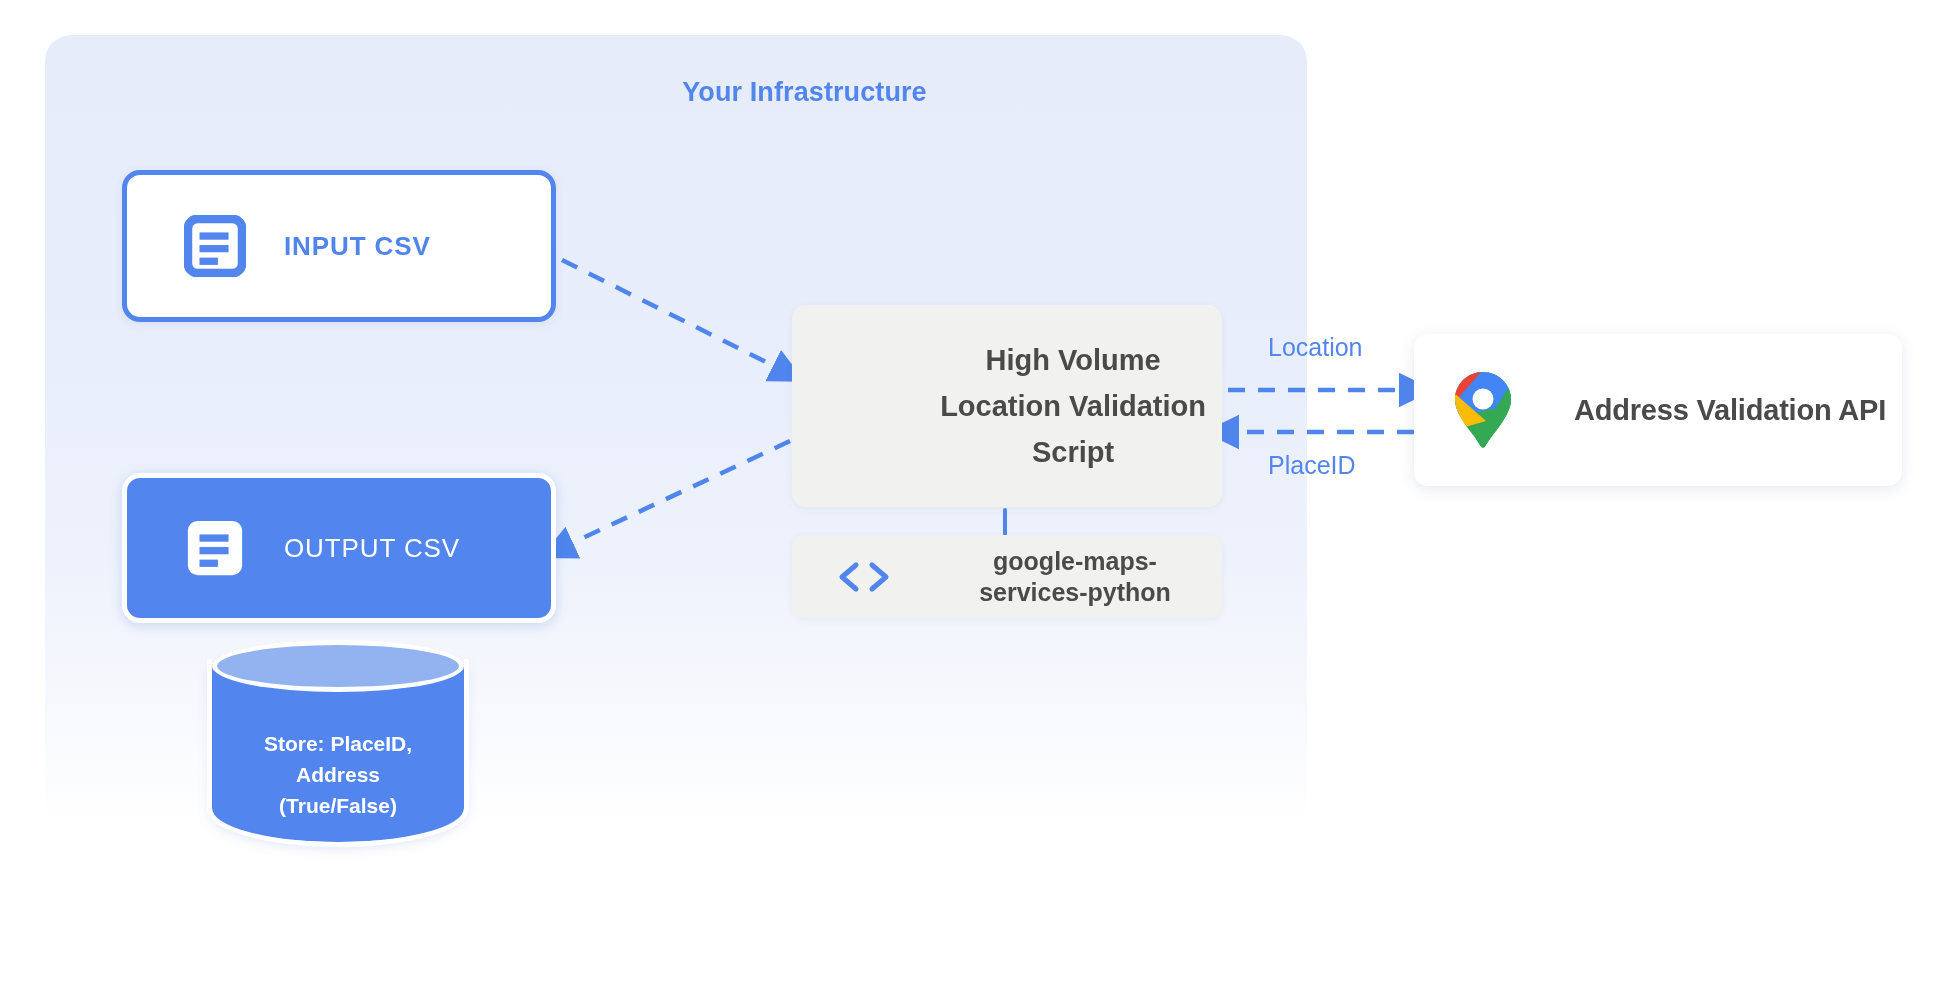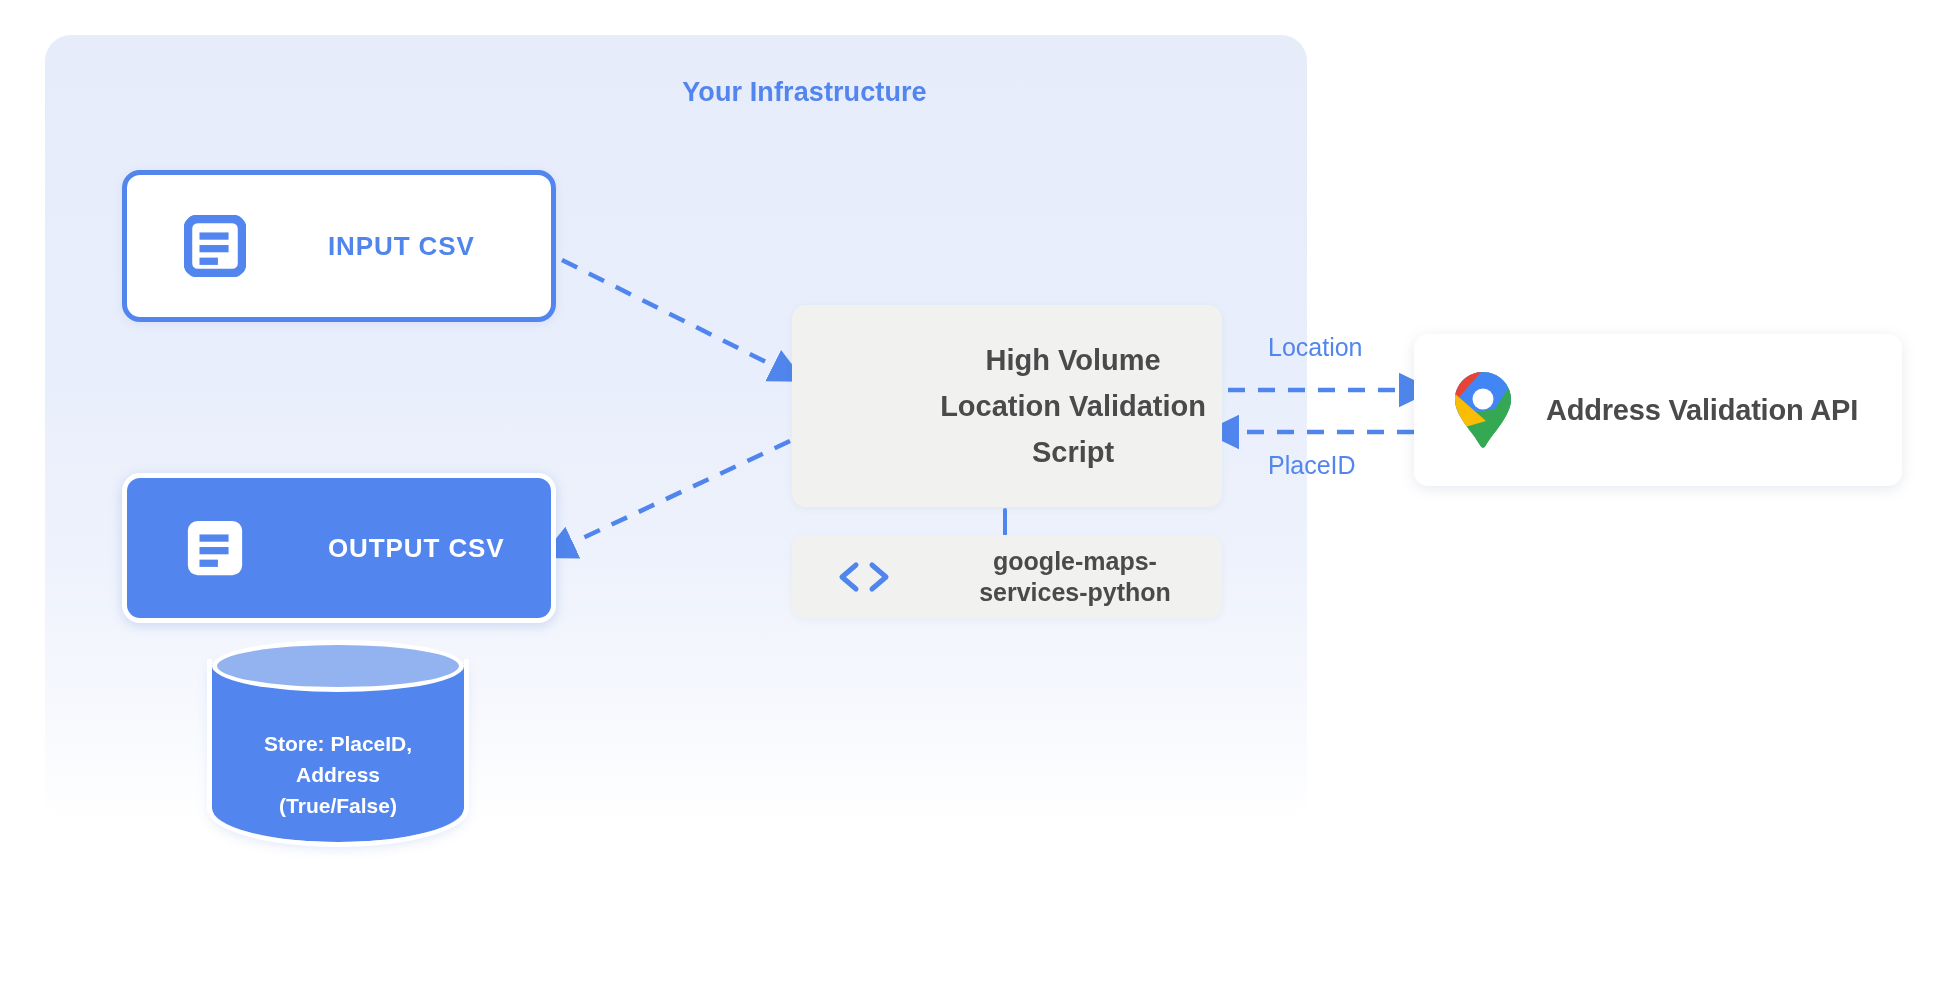--- a/index.html
+++ b/index.html
@@ -42,21 +42,20 @@
     letter-spacing: 0.1px;
   }
 
   
   .node {
     position: absolute;
     box-sizing: border-box;
     display: flex;
     align-items: center;
     border-radius: 16px;
-    gap: 44px;
   }
 
   
   .input-csv {
     left: 122px;
     top: 170px;
     width: 434px;
     height: 152px;
     background: #ffffff;
     border: 5px solid #5285ed;
@@ -80,21 +79,21 @@
     height: 150px;
     background: #5285ed;
     border: 5px solid #ffffff;
     border-radius: 18px;
     box-shadow: 0 3px 12px rgba(70,110,200,0.22);
     padding-left: 57px;
   }
   .output-csv .node-label {
     color: #ffffff;
     font-size: 26px;
-    font-weight: 700;
+    font-weight: 400;
     letter-spacing: 0.9px;
     margin-left: 38px;
   }
 
   
   .doc-icon {
     width: 62px;
     height: 62px;
     flex: 0 0 auto;
   }
@@ -169,20 +168,21 @@
     position: absolute;
     left: 1414px;
     top: 334px;
     width: 488px;
     height: 152px;
     border-radius: 14px;
     background: #ffffff;
     display: flex;
     align-items: center;
     box-shadow: 0 3px 14px rgba(110,125,160,0.17);
+    gap: 28px;
   }
   .maps-pin {
     width: 62px;
     height: 78px;
     flex: 0 0 auto;
     margin-left: 38px;
   }
   .api-box .api-label {
     font-size: 29px;
     font-weight: 700;

